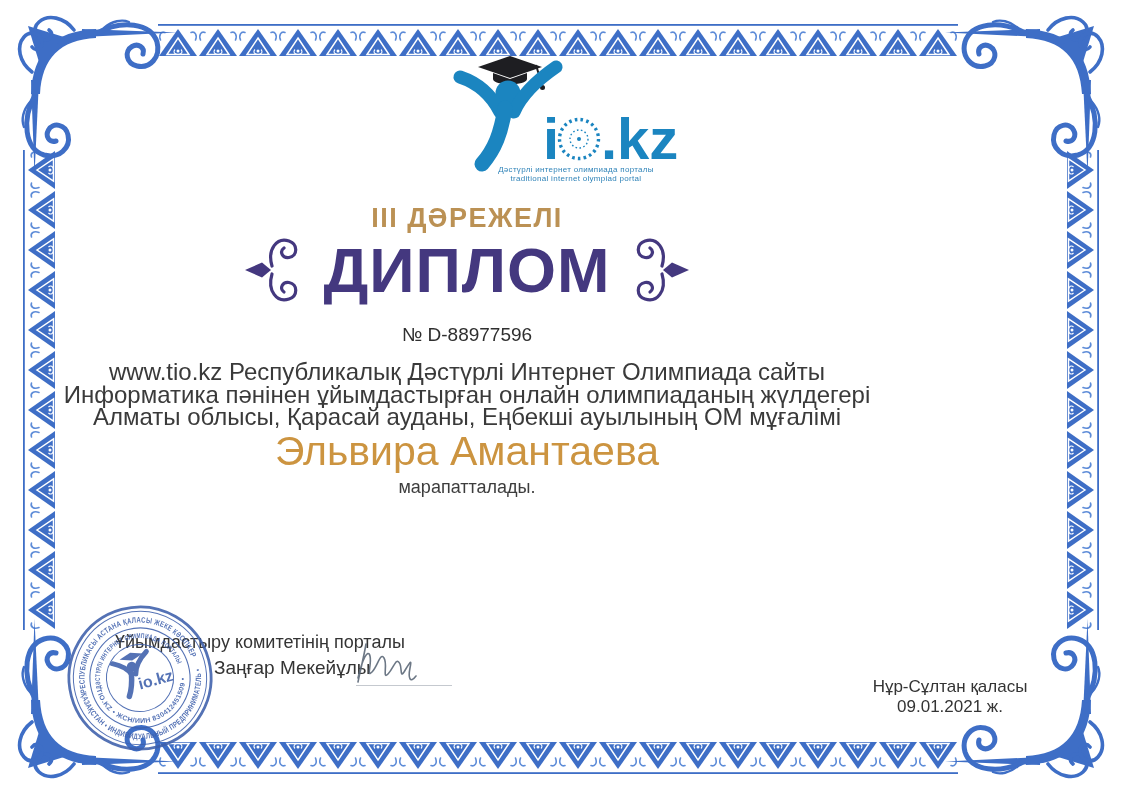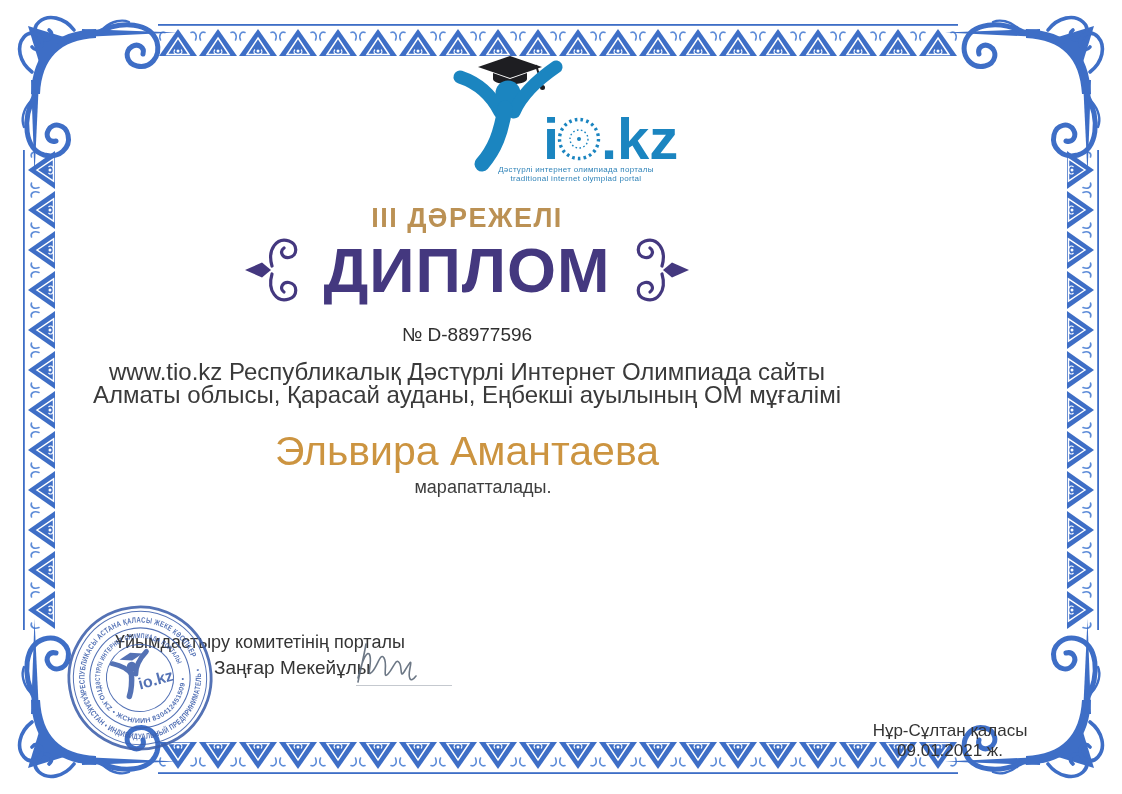--- a/index.html
+++ b/index.html
@@ -10,27 +10,27 @@
   .abs{position:absolute;}
   .center-text{left:0;width:934px;text-align:center;}
   
   .degree{top:203px;font-size:27px;font-weight:bold;letter-spacing:1.5px;color:#bb9154;}
   .title-row{top:234px;display:flex;justify-content:center;align-items:center;gap:22px;}
   .title{font-size:63px;font-weight:800;letter-spacing:1px;color:#44387f;line-height:1;}
   .cert-number{top:324px;font-size:19px;color:#2f2f2f;}
   
   .bodylines{top:361px;font-size:24px;line-height:22.5px;color:#3a3a3a;}
   .recipient{top:428px;font-size:41px;color:#cc9440;}
-  .awarded{top:477px;font-size:18px;padding-left:16px;}
+  .awarded{top:477px;font-size:18px;}
   
   .sig-role{left:115px;top:632px;font-size:18px;color:#343434;}
   .sig-name{left:214px;top:657px;font-size:19px;color:#343434;}
   .sig-line{left:356px;top:685px;width:96px;height:1px;background:#c5c9cf;}
   
-  .footer{left:845px;top:677px;width:210px;text-align:center;font-size:17px;line-height:20px;color:#343434;margin-top:44px;}
+  .footer{left:845px;top:677px;width:210px;text-align:center;font-size:17px;line-height:20px;color:#343434;}
   
   .logotext{font-family:"Liberation Sans",sans-serif;font-size:58px;font-weight:bold;fill:#1b85c0;}
   .logosub{font-family:"Liberation Sans",sans-serif;font-size:8px;fill:#2f83b8;text-anchor:middle;letter-spacing:.3px;}
   .stamp-arc{font-family:"Liberation Sans",sans-serif;font-weight:bold;fill:#3d5fab;letter-spacing:.4px;}
   .border-strip,.corner,.logo,.stamp,.sigsvg{position:absolute;}
 </style>
 </head>
 <body>
 
 <div class="page">
@@ -205,20 +205,21 @@
     <div class="title">ДИПЛОМ</div>
     <svg width="58" height="72">
         <use href="#ornFl" transform="translate(58,0) scale(-1,1)"></use>
       </svg>
   </div>
 
   <div class="abs center-text cert-number">№ D-88977596</div>
 
   <div class="abs center-text bodylines">
     <div>www.tio.kz Республикалық Дәстүрлі Интернет Олимпиада сайты</div>
+    <div>Информатика пәнінен ұйымдастырған онлайн олимпиаданың жүлдегері</div>
     <div>Алматы облысы, Қарасай ауданы, Еңбекші ауылының ОМ мұғалімі</div>
   </div>
 
   <div class="abs center-text recipient">Эльвира Амантаева</div>
   <div class="abs center-text awarded">марапатталады.</div>
 
   <div class="abs sig-role">Ұйымдастыру комитетінің порталы</div>
   <div class="abs sig-name">Заңғар Мекейұлы</div>
   <svg class="sigsvg" style="left:352px;top:638px" width="78" height="52">
     <path d="M14,6 C12,18 8,34 6,44 M6,40 C10,22 16,10 18,18 C20,26 14,40 20,34 C26,28 28,14 32,20 C36,26 30,42 36,36 C42,30 44,18 48,26 C50,31 48,40 52,34 C58,24 60,20 58,30 C56,40 58,46 64,38" fill="none" stroke="#5c6878" stroke-width="1.6" stroke-linecap="round" opacity="0.9"></path>

